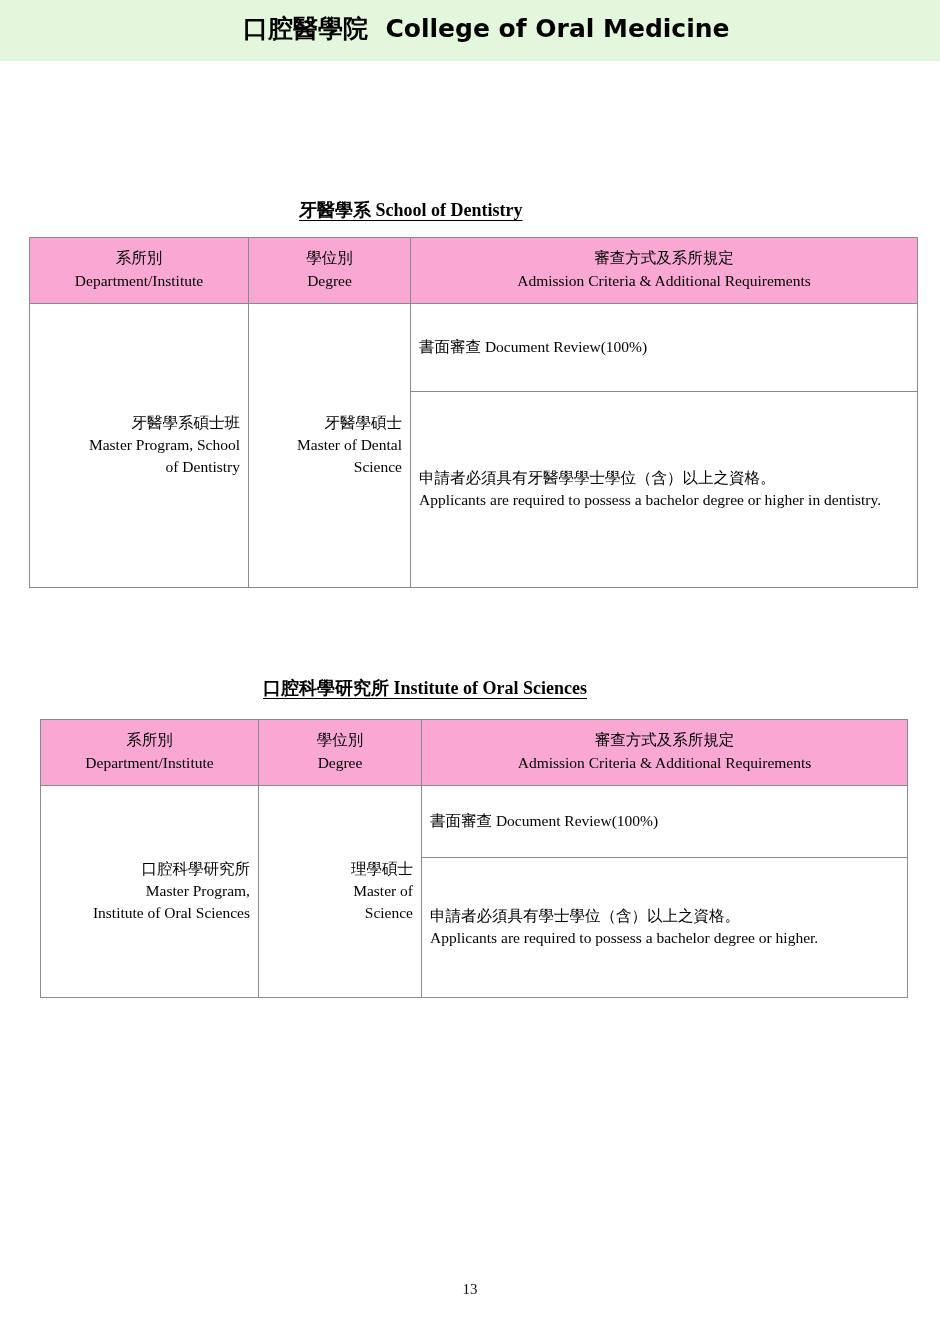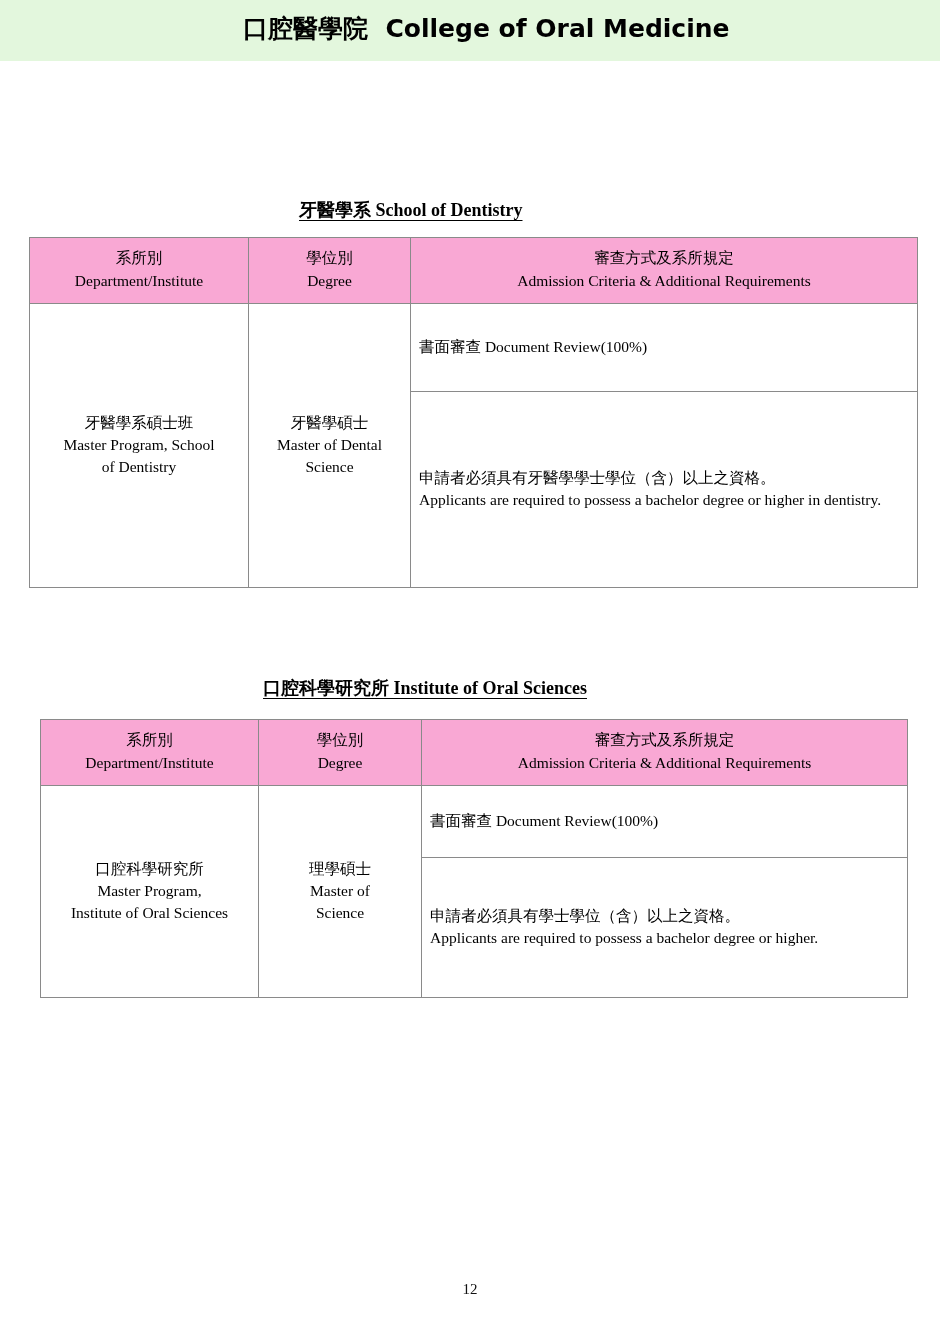--- a/index.html
+++ b/index.html
@@ -77,21 +77,21 @@
     padding: 8px;
     vertical-align: middle;
   }
   .doc-table .hdr {
     background: #f9a8d4;
     text-align: center;
     padding: 8px 4px 10px 4px;
     line-height: 1.5;
   }
   .cell-center {
-    text-align: center;
+    text-align: right;
     line-height: 1.42;
     padding: 6px 8px;
     margin-top: 40px;
   }
   .cell-left {
     text-align: left;
     line-height: 1.42;
     padding: 10px 8px 10px 10px;
   }
   .line { display: block; }
@@ -215,13 +215,13 @@
     </tr>
     <tr>
       <td class="cell-left col-crit crit-bottom">
         <span class="line">申請者必須具有學士學位（含）以上之資格。</span>
         <span class="line justify" style="text-align:justify;text-align-last:left;">Applicants are required to possess a bachelor degree or higher.</span>
       </td>
     </tr>
   </tbody>
 </table>
 
-<div class="page-number">12</div>
+<div class="page-number">13</div>
 
 </body></html>

